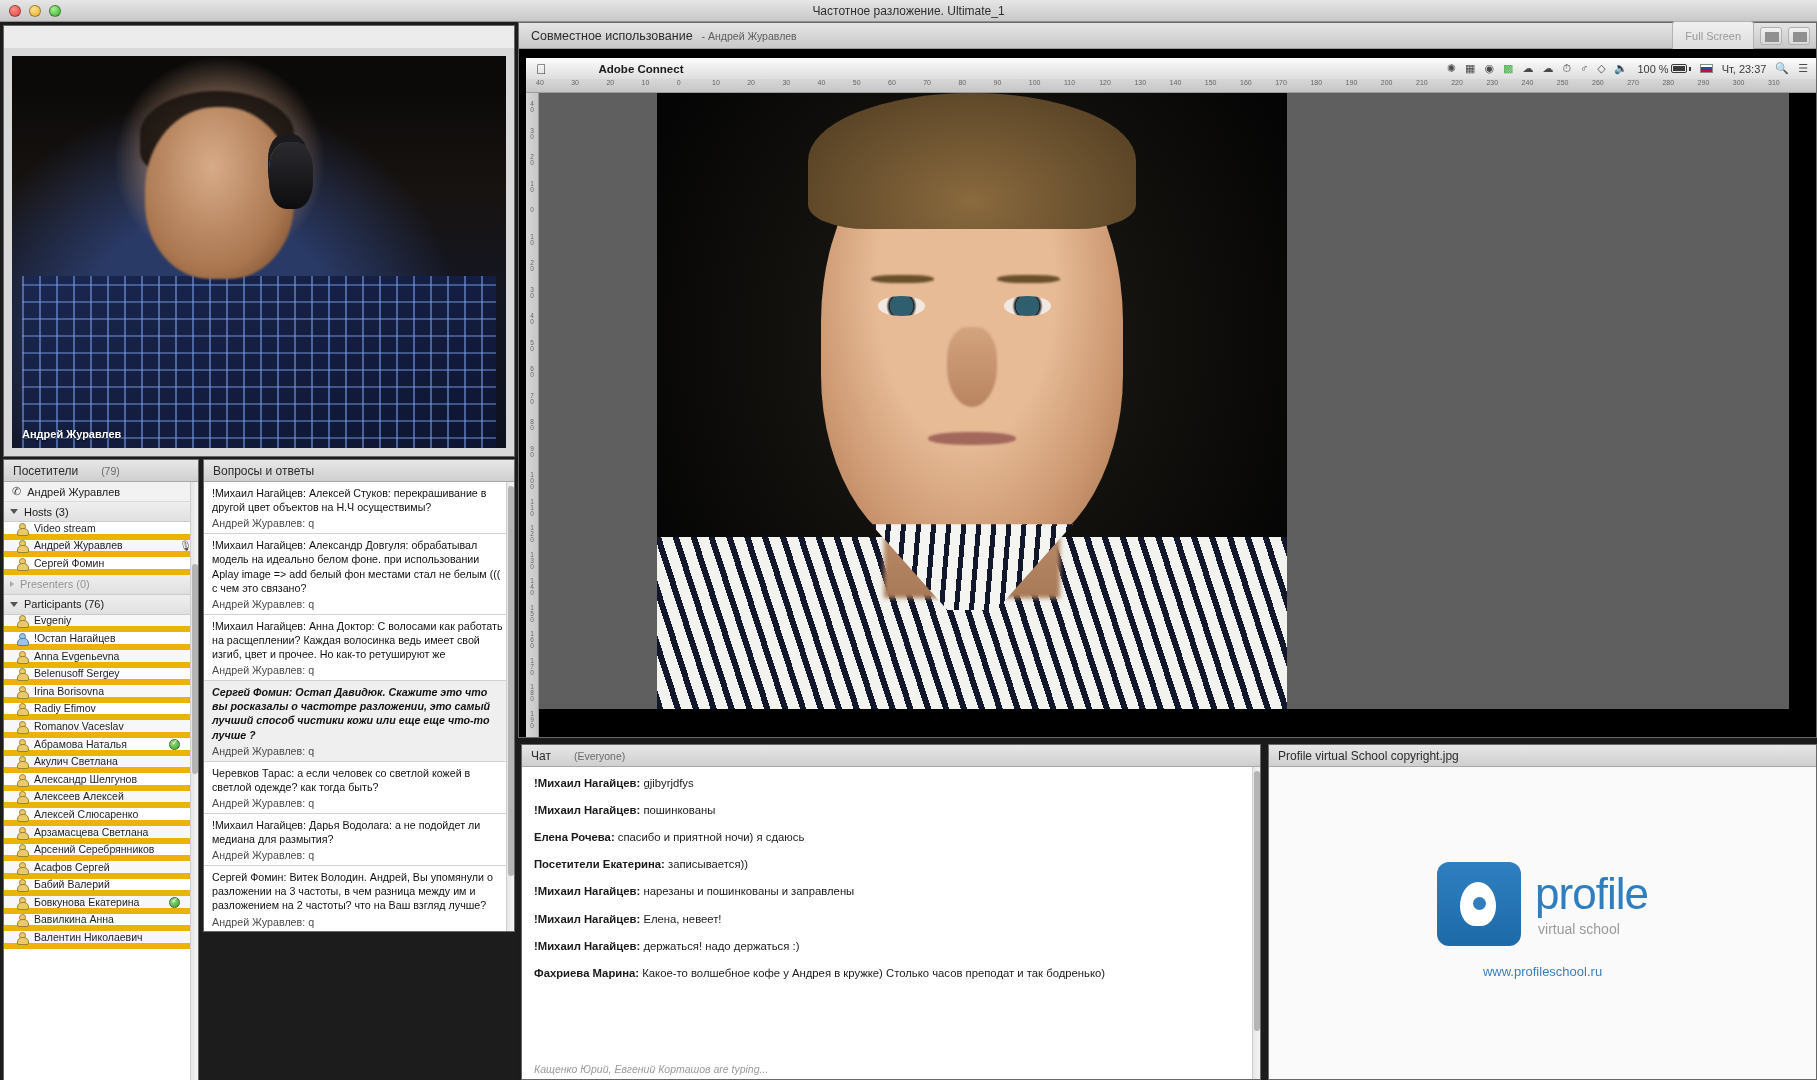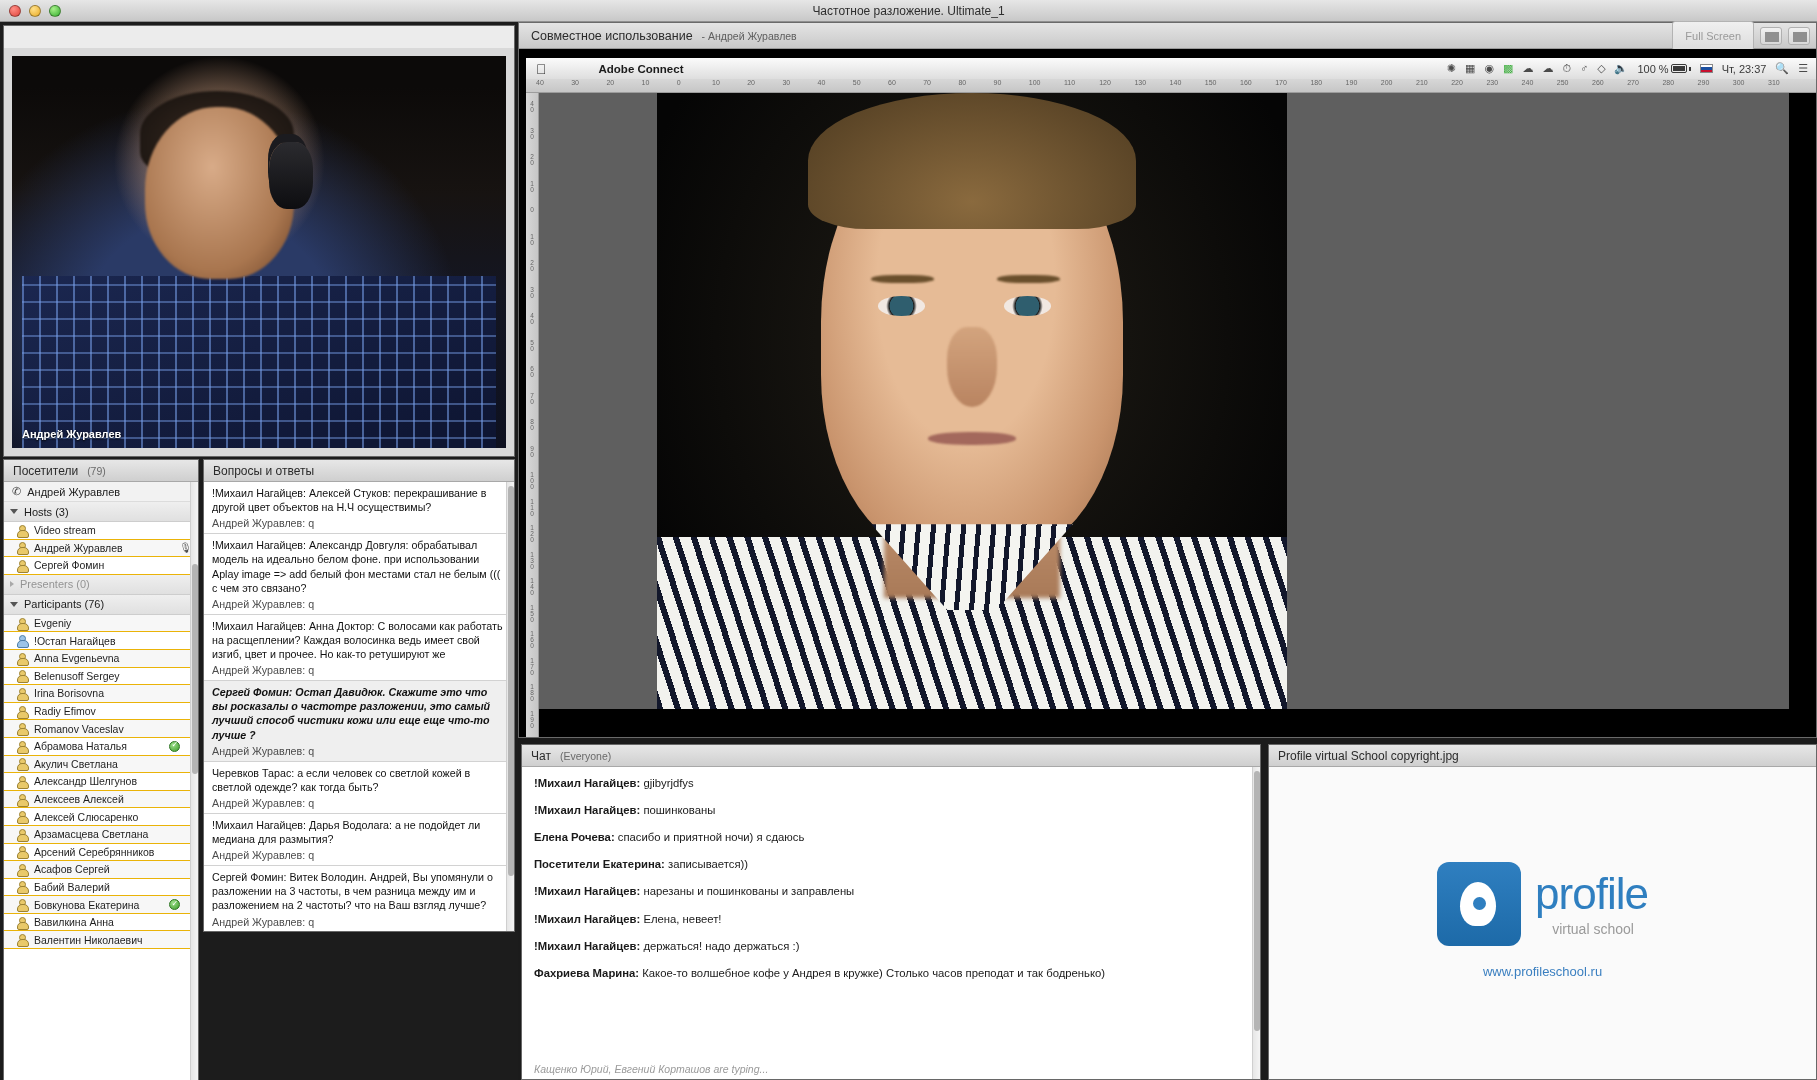--- a/index.html
+++ b/index.html
@@ -31,21 +31,21 @@
   
   .left-col { position: absolute; left: 0; top: 22px; width: 518px; height: 1058px; background: #1c1c1c; }
 
   .pod { background: #ececec; border: 1px solid #676767; }
   .pod-head {
     height: 22px; background: linear-gradient(#e7e7e7, #cfcfcf);
     border-bottom: 1px solid #a8a8a8;
     display: flex; align-items: center; padding-left: 9px;
     font-size: 12px; color: #2b2b2b;
   }
-  .pod-head .sub { font-size: 10.5px; color: #6a6a6a; margin-left: 9px; }
+  .pod-head .sub { font-size: 10.5px; color: #6a6a6a; margin-left: 23px; }
 
   
   .video-pod { position: absolute; left: 3px; top: 3px; width: 512px; height: 432px; }
   .video-body { position: absolute; left: 0; top: 22px; right: 0; bottom: 0; background: #d9d9d9; padding: 8px; }
   .video-frame {
     position: relative; width: 100%; height: 100%; overflow: hidden;
     background: #120f0d;
   }
   .cam-bg {
     position: absolute; inset: 0;
@@ -98,22 +98,22 @@
   .grp {
     height: 20px; display: flex; align-items: center; gap: 6px; padding-left: 6px;
     background: linear-gradient(#efefef, #e0e0e0); border-bottom: 1px solid #cdcdcd;
     font-size: 11px; color: #1c1c1c;
   }
   .grp.dim { color: #949494; }
   .tri { width: 0; height: 0; border-left: 4.5px solid #555; border-top: 3.5px solid transparent; border-bottom: 3.5px solid transparent; }
   .tri.open { border-left: 4px solid transparent; border-right: 4px solid transparent; border-top: 5px solid #555; border-bottom: none; }
   .tri.dim { border-left-color: #a9a9a9; }
   .att-row {
-    height: 17.6px; display: flex; align-items: center; gap: 7px; padding-left: 12px;
-    font-size: 10.5px; color: #1e1e1e; border-bottom: 1px solid #eab308;
+    height: 17.6px; display: flex; align-items: flex-end; gap: 7px; padding-left: 12px;
+    font-size: 10.5px; color: #1e1e1e; border-bottom: 6px solid #eab308;
     background: #fff; position: relative;
   }
   .att-row:nth-child(even) { background: #f7f7f7; }
   .person {
     width: 11px; height: 11px; flex: 0 0 11px; position: relative;
   }
   .person::before {
     content: ""; position: absolute; left: 3px; top: 0; width: 5px; height: 5px;
     border-radius: 50%; background: #e9c96a; border: 1px solid #9c8233;
   }
@@ -235,21 +235,21 @@
   
   .chat-pod { position: absolute; left: 521px; top: 744px; width: 740px; height: 336px; }
   .chat-body { position: absolute; left: 0; top: 22px; right: 0; bottom: 0; background: #fff; padding: 9px 14px 0 12px; overflow: hidden; }
   .chat-line { font-size: 11.3px; color: #1a1a1a; margin-bottom: 13px; line-height: 1.25; }
   .chat-line b { font-weight: bold; }
   .typing { font-size: 10.5px; color: #9a9a9a; font-style: italic; position: absolute; left: 12px; bottom: 4px; }
 
   .file-pod { position: absolute; left: 1268px; top: 744px; width: 549px; height: 336px; }
   .file-body { position: absolute; left: 0; top: 22px; right: 0; bottom: 0; background: #fafafa; display: flex; align-items: center; justify-content: center; }
   .logo-wrap { display: flex; flex-direction: column; align-items: center; gap: 6px; margin-top: -6px; }
-  .logo-row { display: flex; align-items: center; gap: 14px; text-align: center; }
+  .logo-row { display: flex; align-items: center; gap: 14px; }
   .logo-sq {
     width: 84px; height: 84px; border-radius: 12px;
     background: linear-gradient(#2f7fc0, #1d6aa8);
     display: flex; align-items: center; justify-content: center;
   }
   .logo-face {
     width: 46px; height: 52px; position: relative;
   }
   .logo-face::before {
     content: ""; position: absolute; left: 4px; top: 4px; width: 36px; height: 44px;

